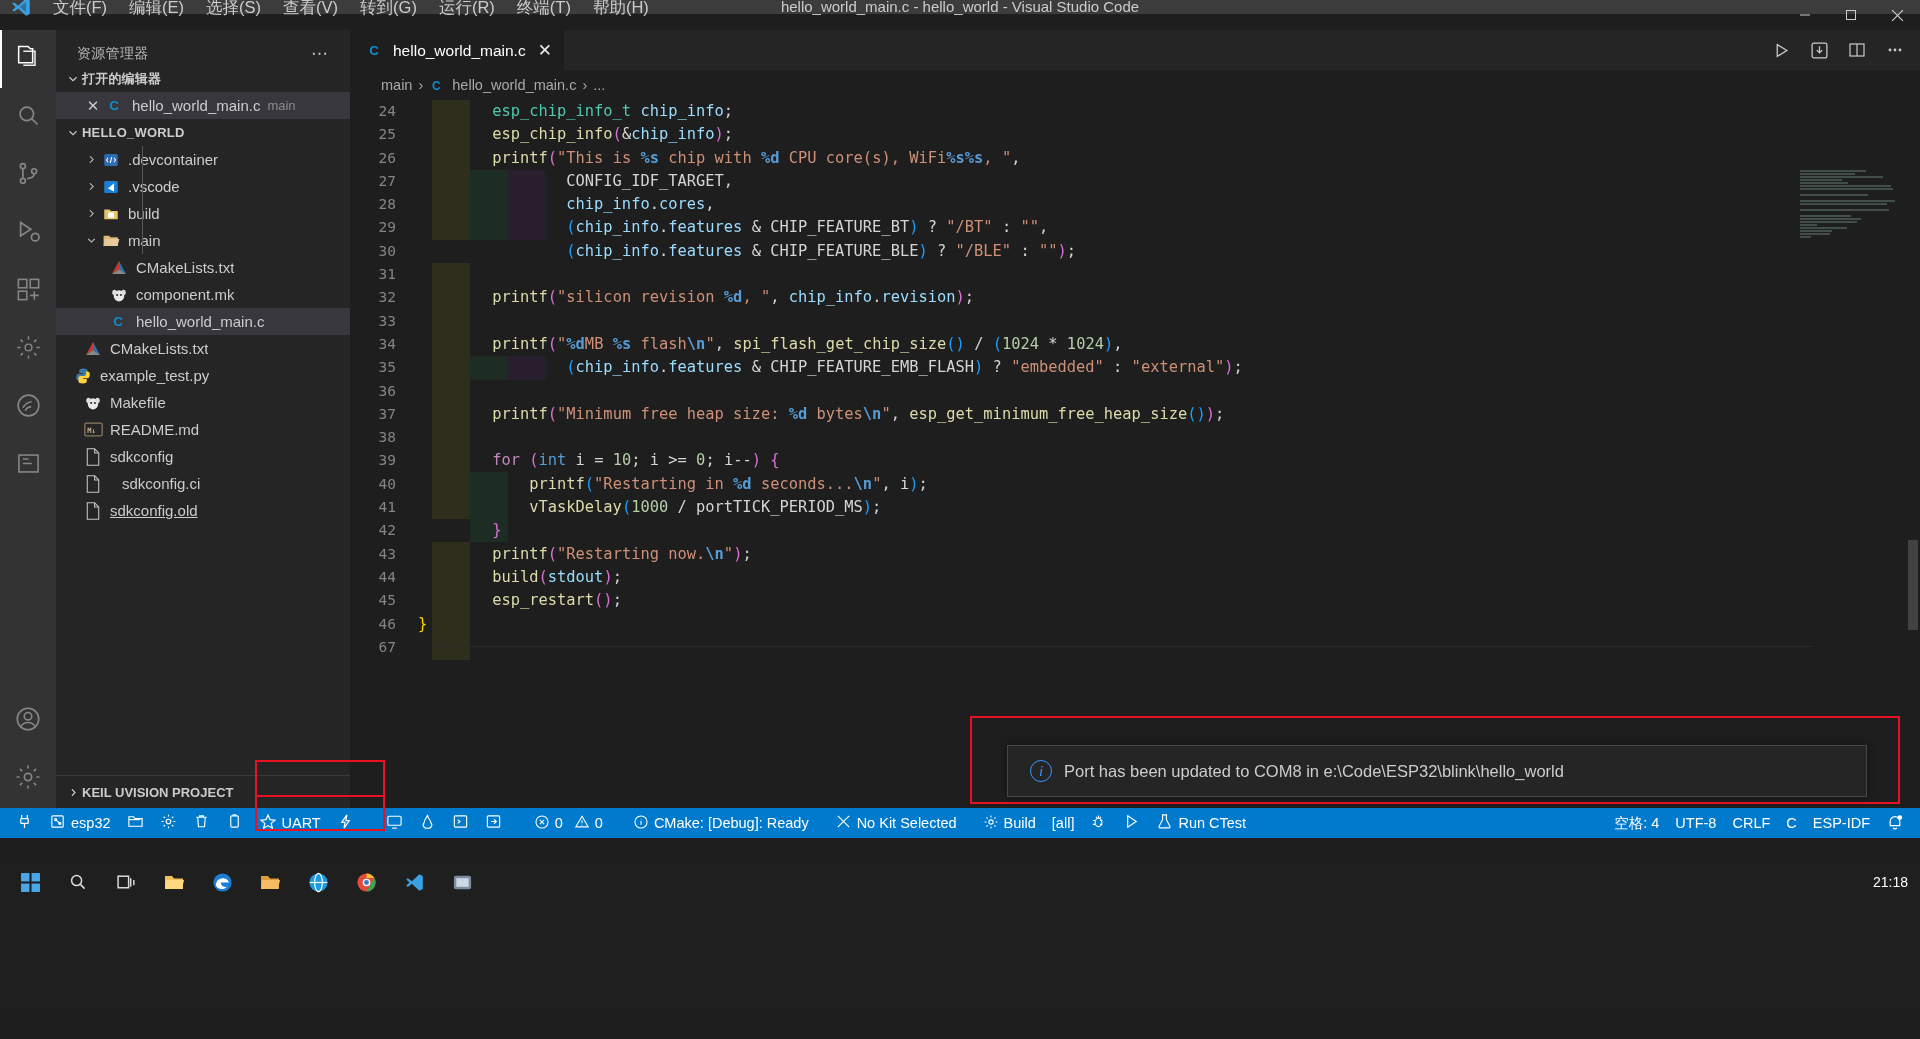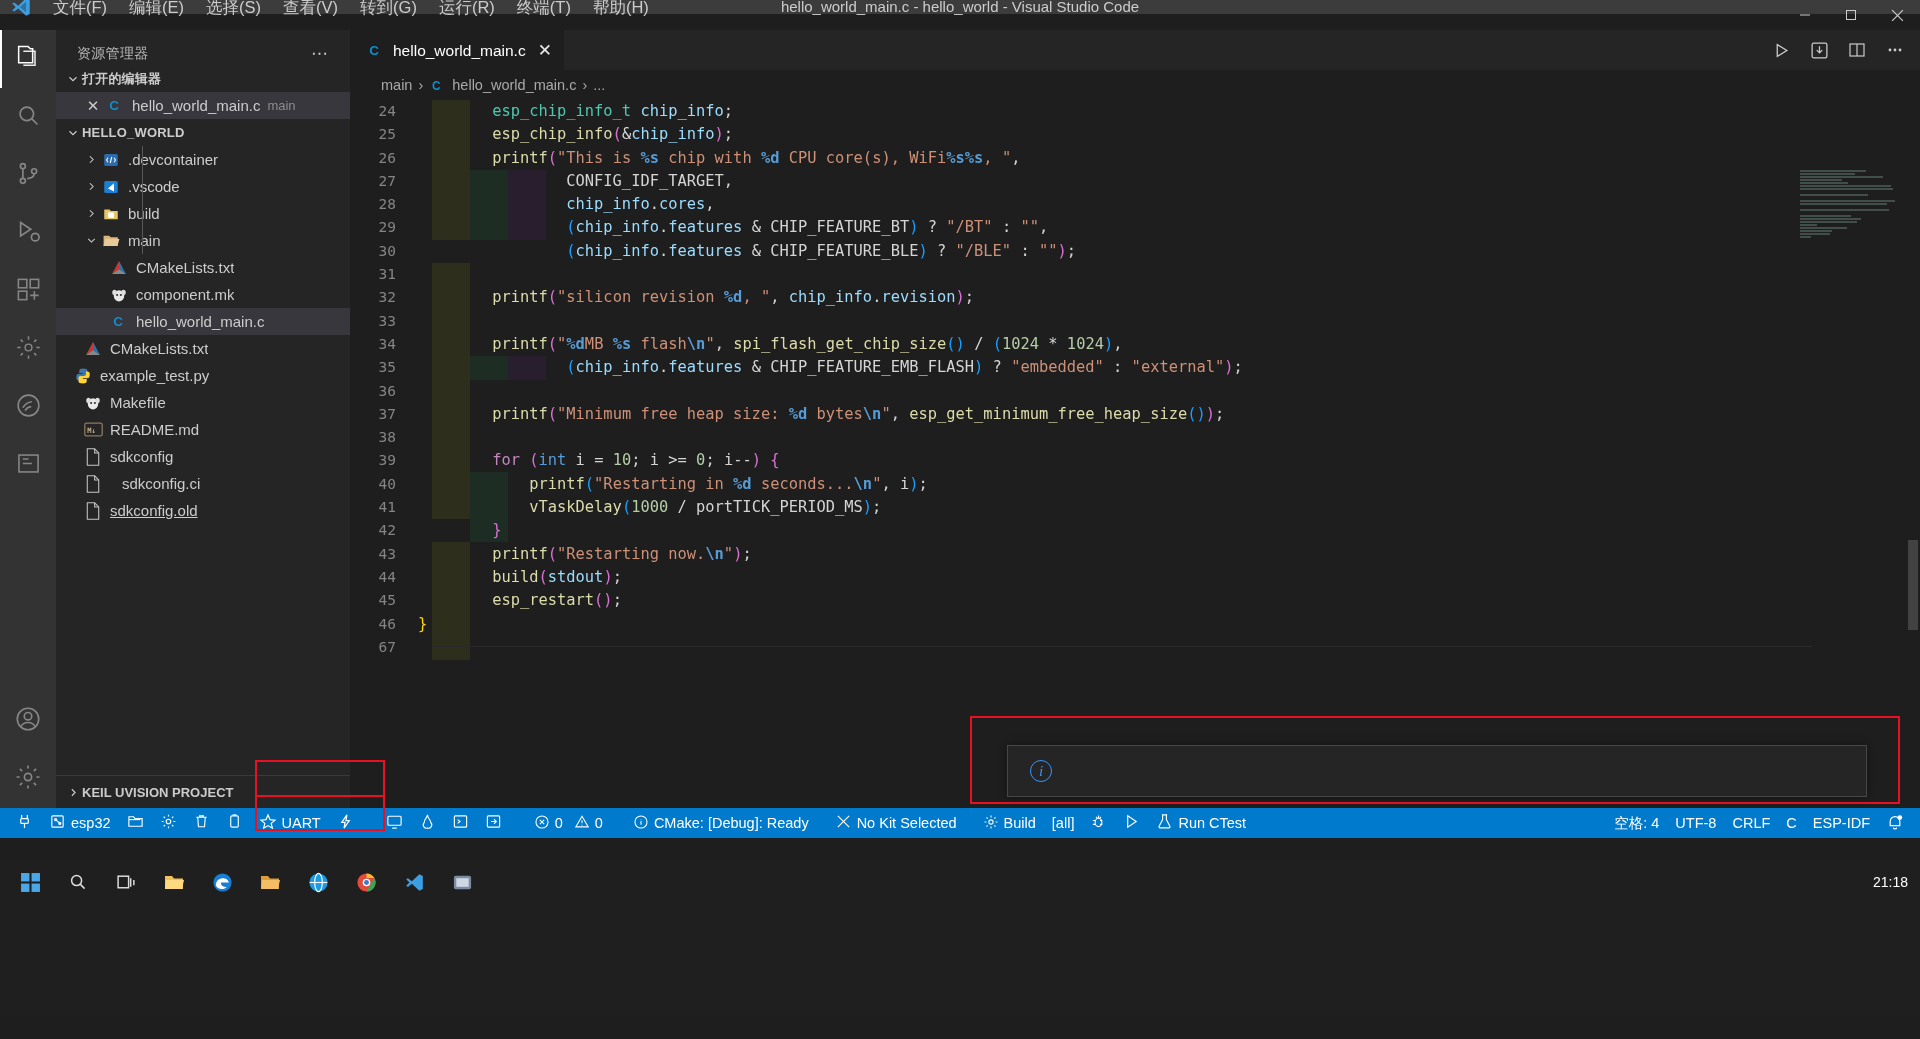--- a/index.html
+++ b/index.html
@@ -728,20 +728,21 @@
     </div>
     <div id="scroll-thumb"></div>
 
     <div style="position:absolute; left:82px; top:546px; width:1380px; height:1px; background:#2a2a2a;"></div>
   </div>
 </div>
 
 <div id="notif-wrap">
   <div id="notification">
     <div id="notif-icon">i</div>
+    <div id="notif-text">Port has been updated to COM8 in e:\Code\ESP32\blink\hello_world</div>
   </div>
 </div>
 
 <div id="statusbar">
   <div class="sb" style="padding-left:16px;">
     <span>
       <svg width="17" height="17" viewBox="0 0 18 18" fill="none" stroke="#fff" stroke-width="1.3">
           <path d="M6 2v4M12 2v4"></path>
           <rect x="5" y="6" width="8" height="5" rx="1"></rect>
           <path d="M9 11v5"></path>

